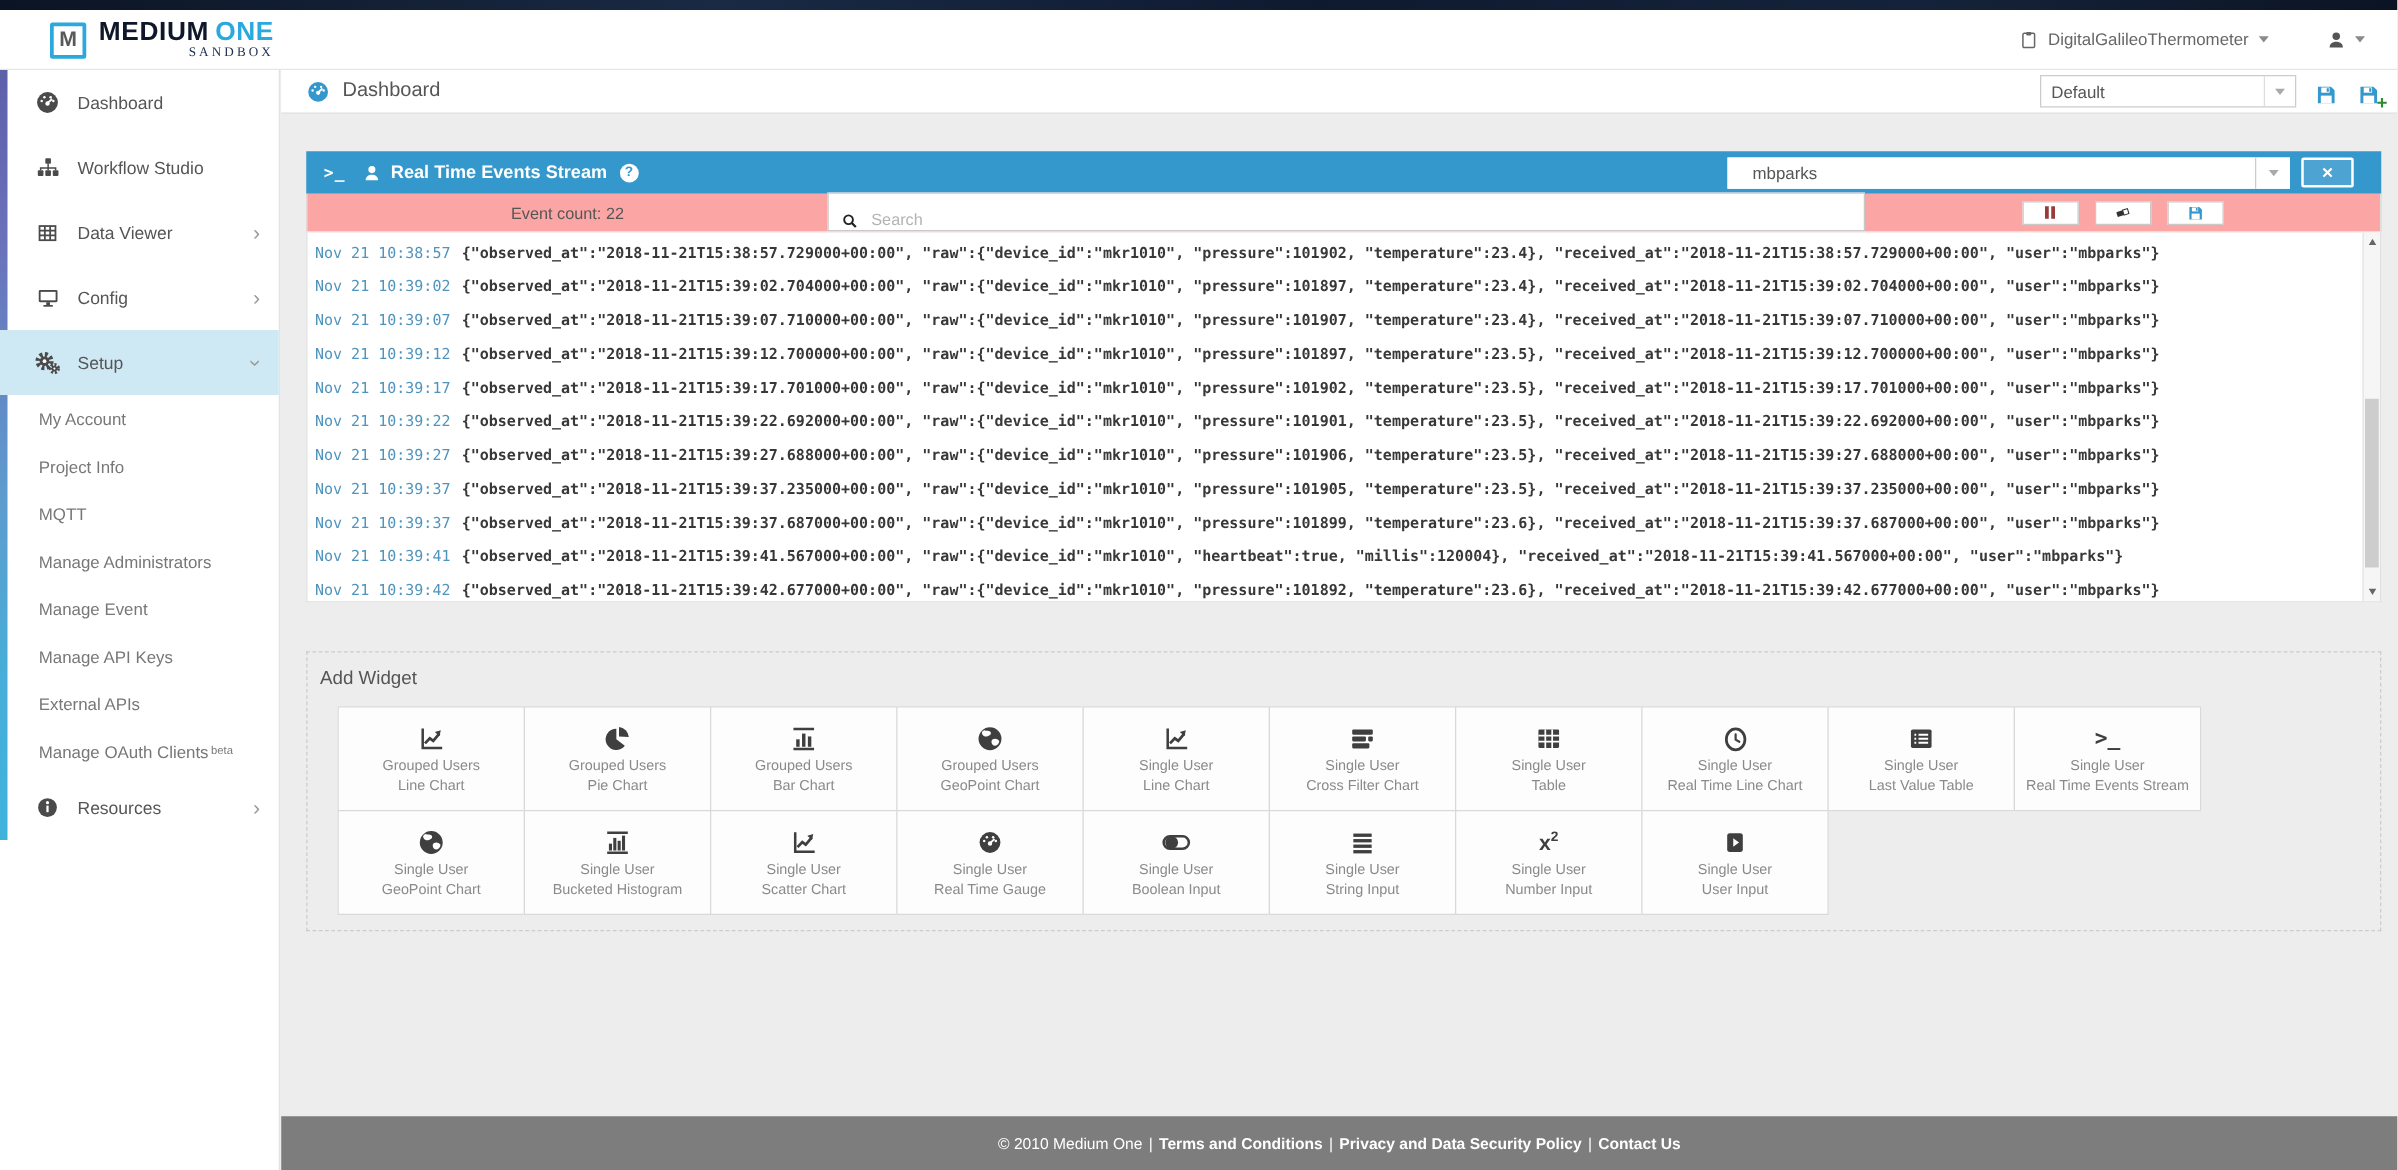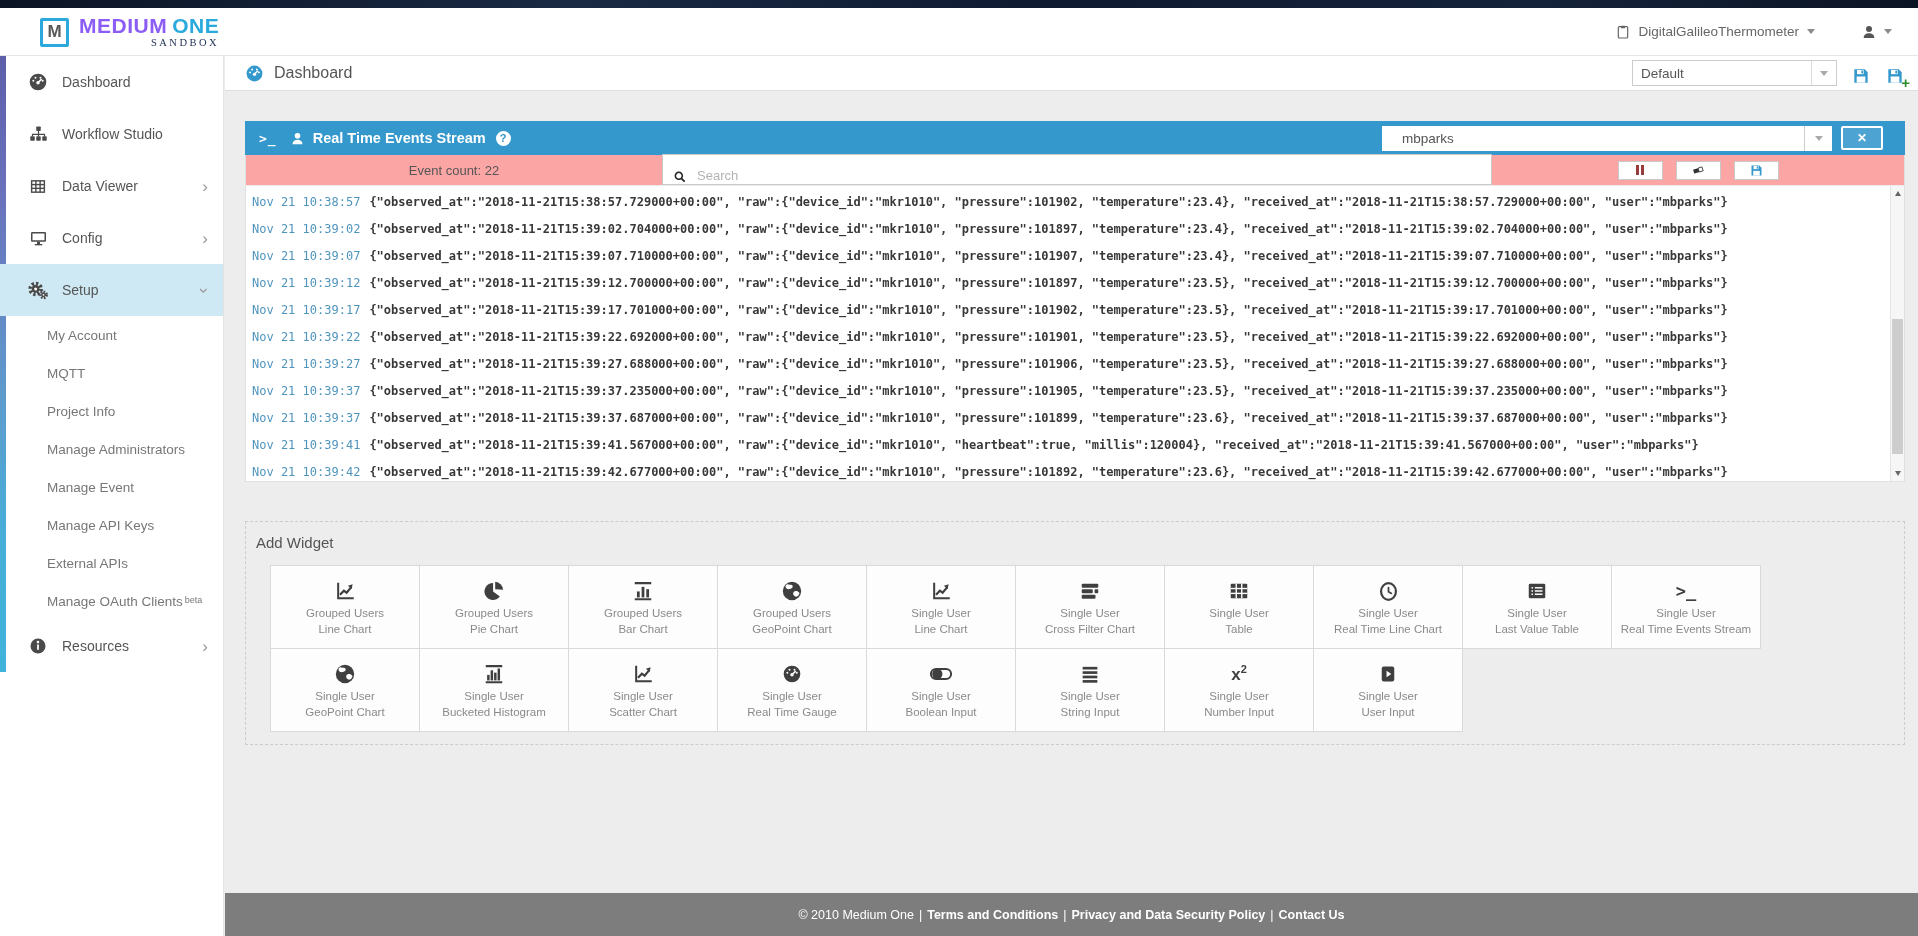--- a/index.html
+++ b/index.html
@@ -10,21 +10,21 @@
   #topstrip{position:absolute;top:0;left:0;right:0;height:8px;
     background:linear-gradient(90deg,#0b1424,#1a2a44 30%,#0e1a30 55%,#15233a 80%,#0b1424);}
   
   #appbar{position:absolute;top:8px;left:0;right:0;height:47px;background:#fff;
     border-bottom:1px solid #e6e6e6;display:flex;align-items:center;z-index:5;}
   .logo{display:flex;align-items:flex-start;margin-left:40px;}
   .logo-m{width:23px;height:23px;border:3px solid #2ba9dc;border-radius:2px;color:#58595b;
     font-weight:700;font-size:17px;display:flex;align-items:center;justify-content:center;margin-top:3px;}
   .logo-text{margin-left:10px;display:flex;flex-direction:column;}
   .logo-line1{font-size:21px;font-weight:600;letter-spacing:.5px;line-height:22px;}
-  .brand-medium{color:#8b5cf6;}
+  .brand-medium{color:#0f172a;}
   .brand-one{color:#29a9dd;margin-left:5px;}
   .logo-sub{font-family:"Liberation Serif",serif;font-size:10.5px;color:#1d2d50;
     letter-spacing:2.5px;align-self:flex-end;line-height:12px;}
   .appbar-right{margin-left:auto;display:flex;align-items:center;}
   .proj-sel{display:flex;align-items:center;color:#666;font-size:13.5px;cursor:pointer;}
   .proj-sel .lbl{margin:0 8px 0 7px;}
   .user-menu{display:flex;align-items:center;margin-left:46px;margin-right:26px;cursor:pointer;}
   .caret{width:0;height:0;border-left:4px solid transparent;border-right:4px solid transparent;
     border-top:5px solid #8a8a8a;display:inline-block;}
   
@@ -32,21 +32,21 @@
     border-right:1px solid #e3e3e3;box-sizing:border-box;z-index:4;}
   #side-strip{position:absolute;left:0;top:0;width:6px;height:616px;
     background:linear-gradient(#5d5fa9,#6a71bb 22%,#5e9bcd 55%,#47aed8 78%,#3fb3dc);}
   .side-item{height:52px;display:flex;align-items:center;padding-left:26px;position:relative;
     color:#555;font-size:14px;cursor:pointer;}
   .side-item.active{background:#cfe9f4;}
   .si-icon{width:24px;display:inline-flex;justify-content:center;color:#4a4a4a;}
   .si-label{margin-left:12px;}
   .si-chev{position:absolute;right:15px;color:#999;font-size:17px;line-height:1;}
   .si-chev.down{transform:rotate(90deg);}
-  .side-sub{height:38px;display:flex;align-items:center;padding-left:47px;font-size:13.5px;
+  .side-sub{height:38px;display:flex;align-items:center;padding-left:31px;font-size:13.5px;
     color:#777;cursor:pointer;}
   .ss-sup{font-size:9px;color:#777;margin-left:2px;position:relative;top:-1px;}
   
   #main{position:absolute;left:225px;top:56px;right:0;bottom:43px;}
   #page-header{position:absolute;top:0;left:0;right:0;height:34px;background:#fff;
     border-bottom:1px solid #ddd;display:flex;align-items:center;}
   .ph-gauge{margin-left:20px;color:#3598cc;}
   #page-title{margin-left:10px;font-size:16px;color:#555;}
   .ph-right{margin-left:auto;margin-right:13px;display:flex;align-items:flex-end;}
   .dash-select{width:205px;height:26px;border:1px solid #ccc;background:#fff;display:flex;
@@ -235,24 +235,24 @@
             <circle cx="20" cy="17.5" r="1.1" fill="#fff"></circle>
           </svg>
         </span>
     <span class="si-label">Setup</span>
     <span class="si-chev down">›</span>
   </div>
       <div class="side-sub">
     <span class="ss-label">My Account</span>
   </div>
       <div class="side-sub">
+    <span class="ss-label">Project Info</span>
+  </div>
+      <div class="side-sub">
     <span class="ss-label">MQTT</span>
-  </div>
-      <div class="side-sub">
-    <span class="ss-label">Project Info</span>
   </div>
       <div class="side-sub">
     <span class="ss-label">Manage Administrators</span>
   </div>
       <div class="side-sub">
     <span class="ss-label">Manage Event</span>
   </div>
       <div class="side-sub">
     <span class="ss-label">Manage API Keys</span>
   </div>

